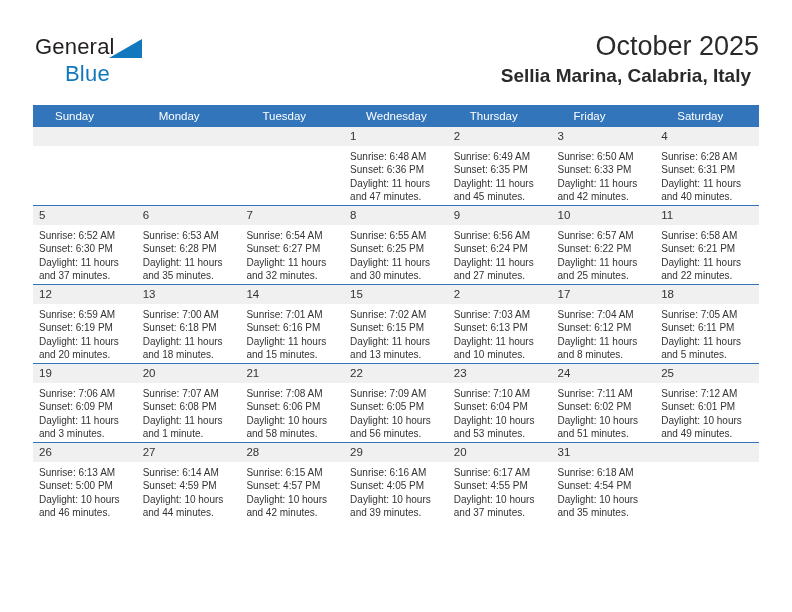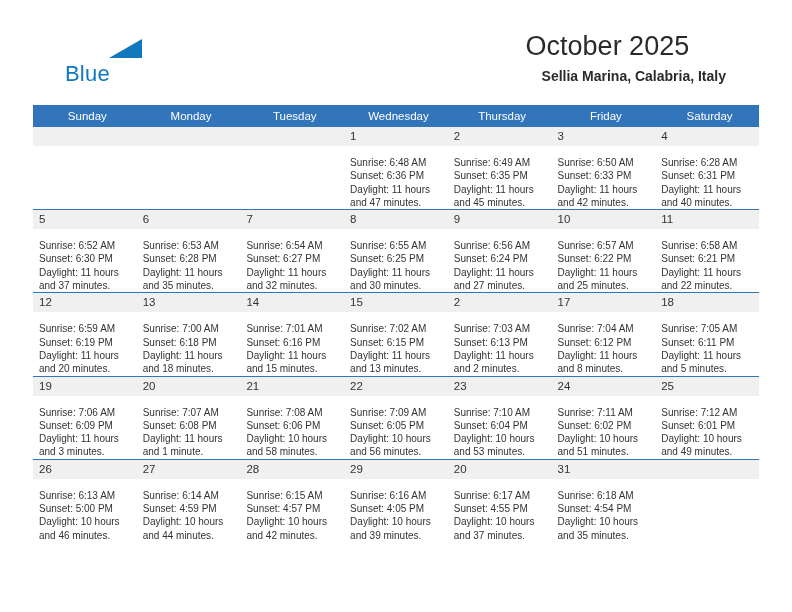--- a/index.html
+++ b/index.html
@@ -60,58 +60,58 @@
     left: 76px;
     top: 5px;
     width: 0;
     height: 0;
     border-left: 33px solid transparent;
     border-bottom: 19px solid #1278be;
   }
 
   .title-block {
     position: absolute;
-    right: 17px;
+    right: 0;
     top: 0;
-    text-align: left;
+    text-align: right;
   }
   .month-title {
     font-size: 27px;
     color: #2a2a2a;
     line-height: 32px;
     white-space: nowrap;
     font-weight: normal;
     margin: 0;
   }
   .location-subtitle {
-    margin: 16px;
+    margin: 8px;
     margin-top: 5px;
-    font-size: 14px;
+    font-size: 19px;
     font-weight: bold;
     color: #2a2a2a;
     line-height: 18px;
     white-space: nowrap;
   }
 
   
   .calendar {
     position: absolute;
     left: 33px;
     top: 105px;
     width: 726px;
     border-collapse: collapse;
     table-layout: fixed;
   }
   .calendar th {
     background: #3275ba;
     color: #ffffff;
     font-size: 11.5px;
     font-weight: normal;
-    text-align: center;
-    padding: 5px 0 5px 5px;
+    text-align: left;
+    padding: 5px 0 5px 22px;
     height: 12px;
     border: none;
   }
   .calendar td {
     vertical-align: top;
     padding: 0;
     border: none;
     border-top: 1px solid #3275ba;
     height: 78px;
     width: 103.7px;
@@ -128,37 +128,37 @@
     color: #333333;
     padding: 3px 0 3px 6px;
     height: 13px;
     line-height: 13px;
   }
   .cell-body {
     padding: 4px 5px 0 6px;
     font-size: 10px;
     line-height: 13.3px;
     color: #333333;
-    margin-top: 6px;
   }
   .cell-body div {
     white-space: nowrap;
   }
   .empty .daynum {
     background: #f0f0f0;
   }
 </style>
 </head>
 <body>
 
 <div class="page">
 
   <div class="header">
 
     <div class="brand">
+      <span class="brand-general">General</span>
       <span class="brand-triangle"></span>
       <span class="brand-blue">Blue</span>
     </div>
 
     <div class="title-block">
       <h1 class="month-title">October 2025</h1>
       <h2 class="location-subtitle">Sellia Marina, Calabria, Italy</h2>
     </div>
 
   </div>
@@ -342,21 +342,21 @@
               <div>Daylight: 11 hours</div>
               <div>and 13 minutes.</div>
             </div>
           </td>
           <td>
             <div class="daynum">2</div>
             <div class="cell-body">
               <div>Sunrise: 7:03 AM</div>
               <div>Sunset: 6:13 PM</div>
               <div>Daylight: 11 hours</div>
-              <div>and 2 minutes.</div>
+              <div>and 10 minutes.</div>
             </div>
           </td>
           <td>
             <div class="daynum">17</div>
             <div class="cell-body">
               <div>Sunrise: 7:04 AM</div>
               <div>Sunset: 6:12 PM</div>
               <div>Daylight: 11 hours</div>
               <div>and 8 minutes.</div>
             </div>

